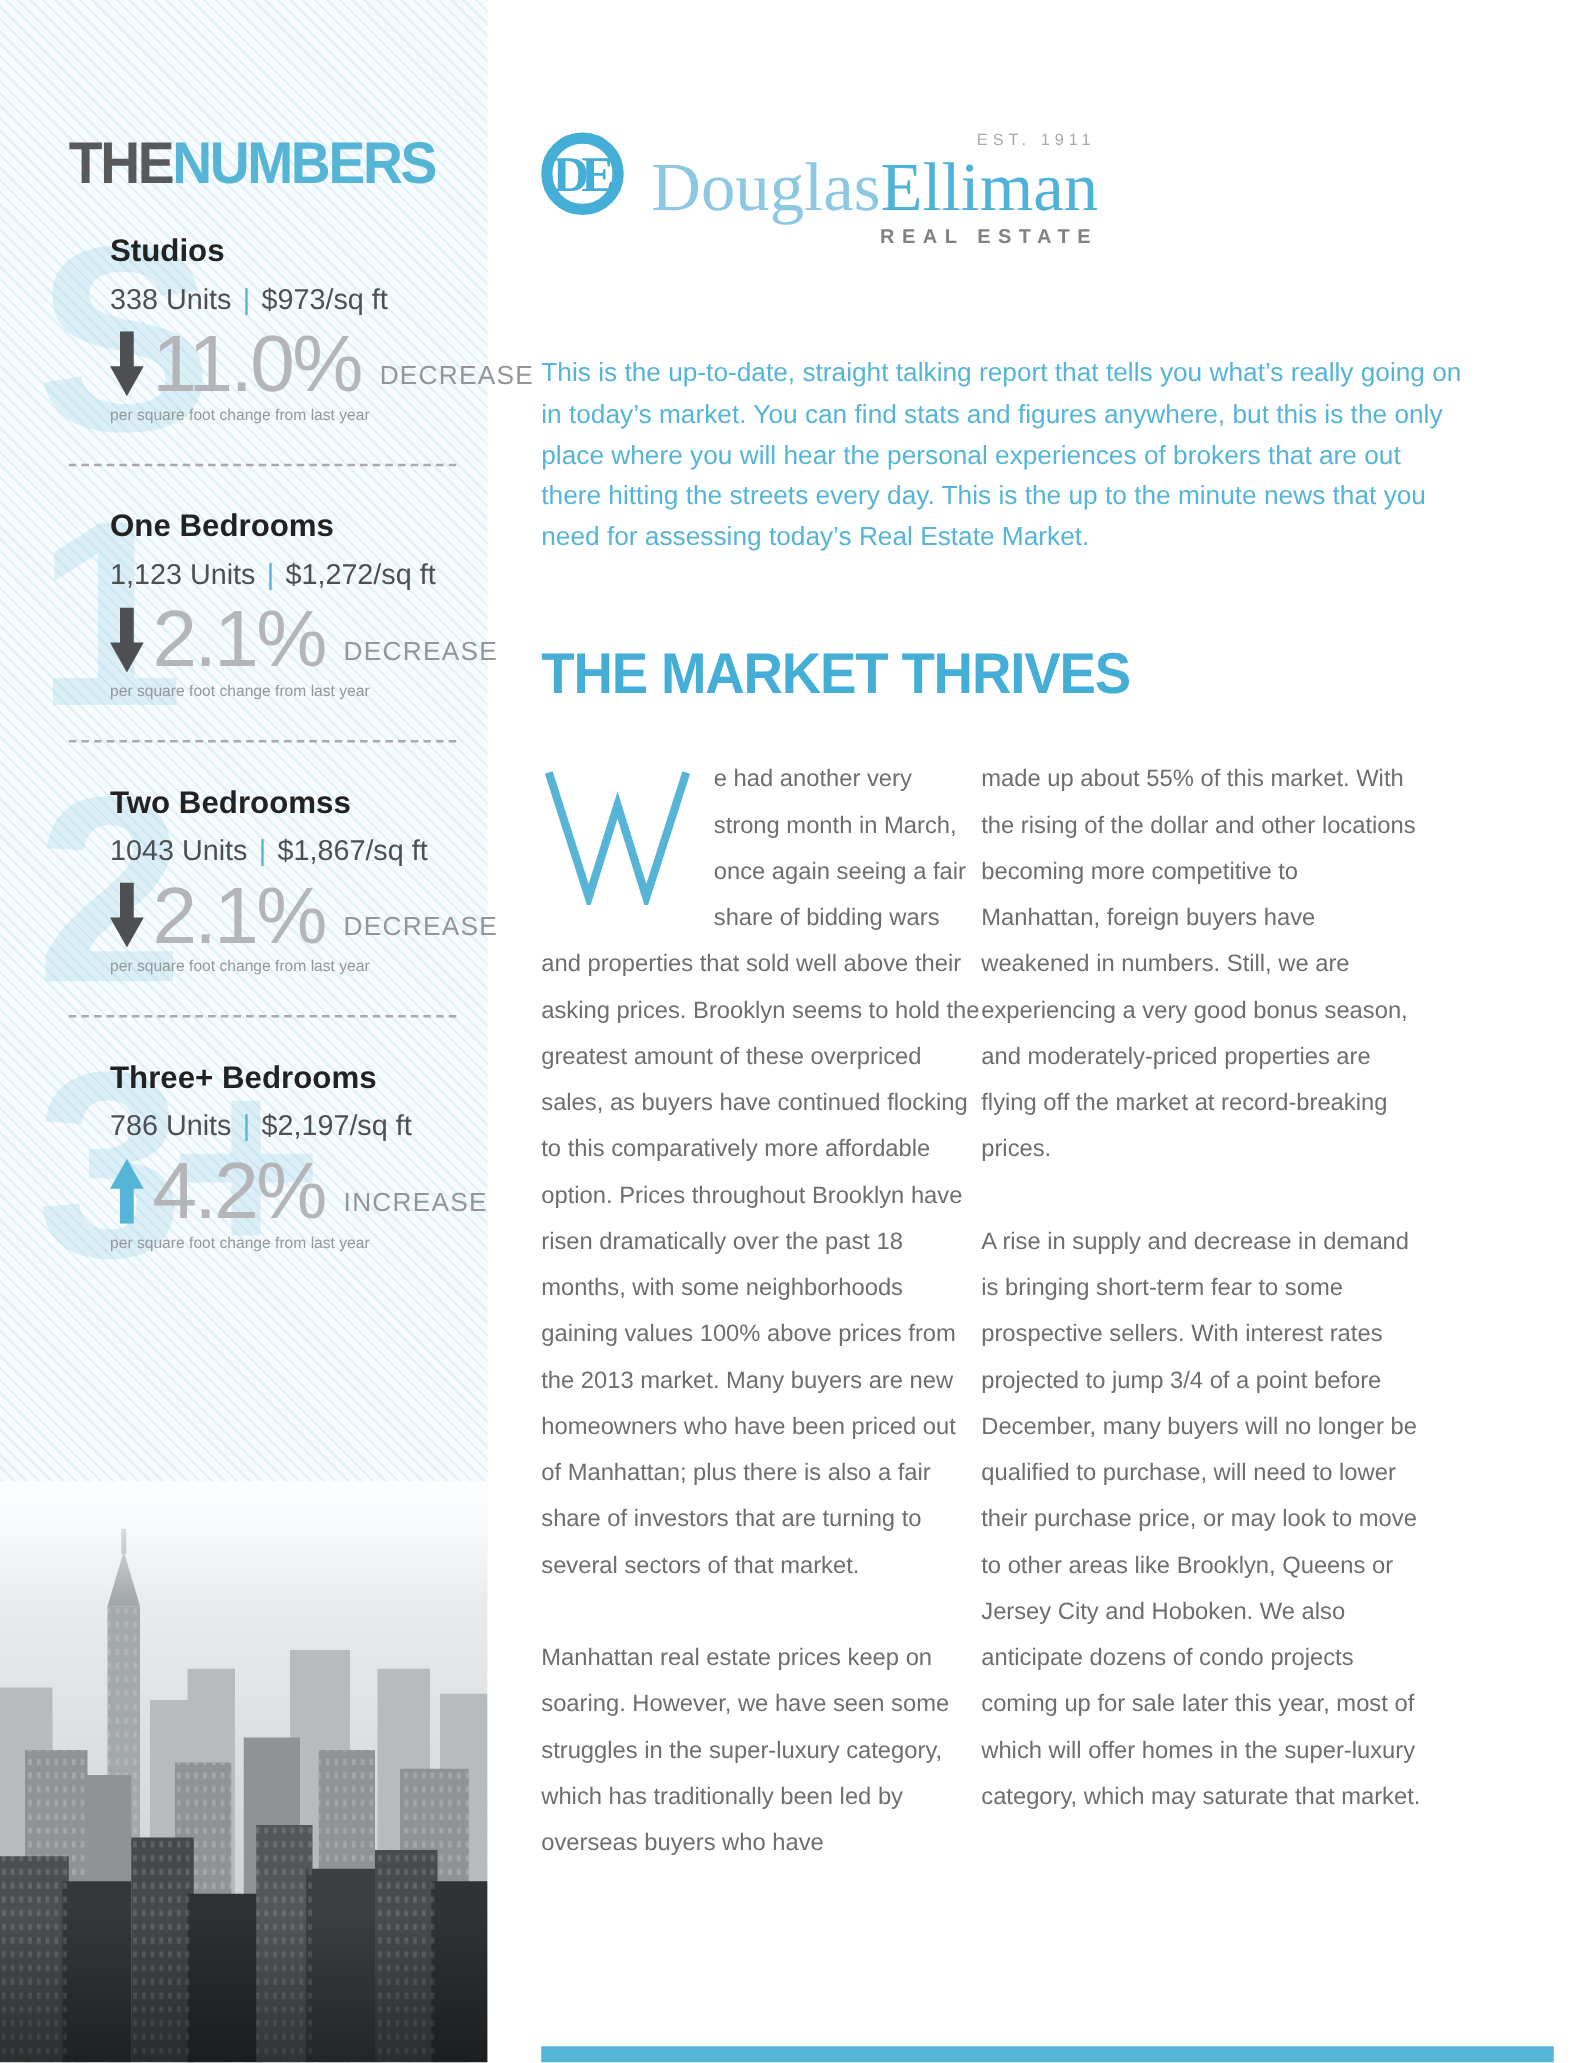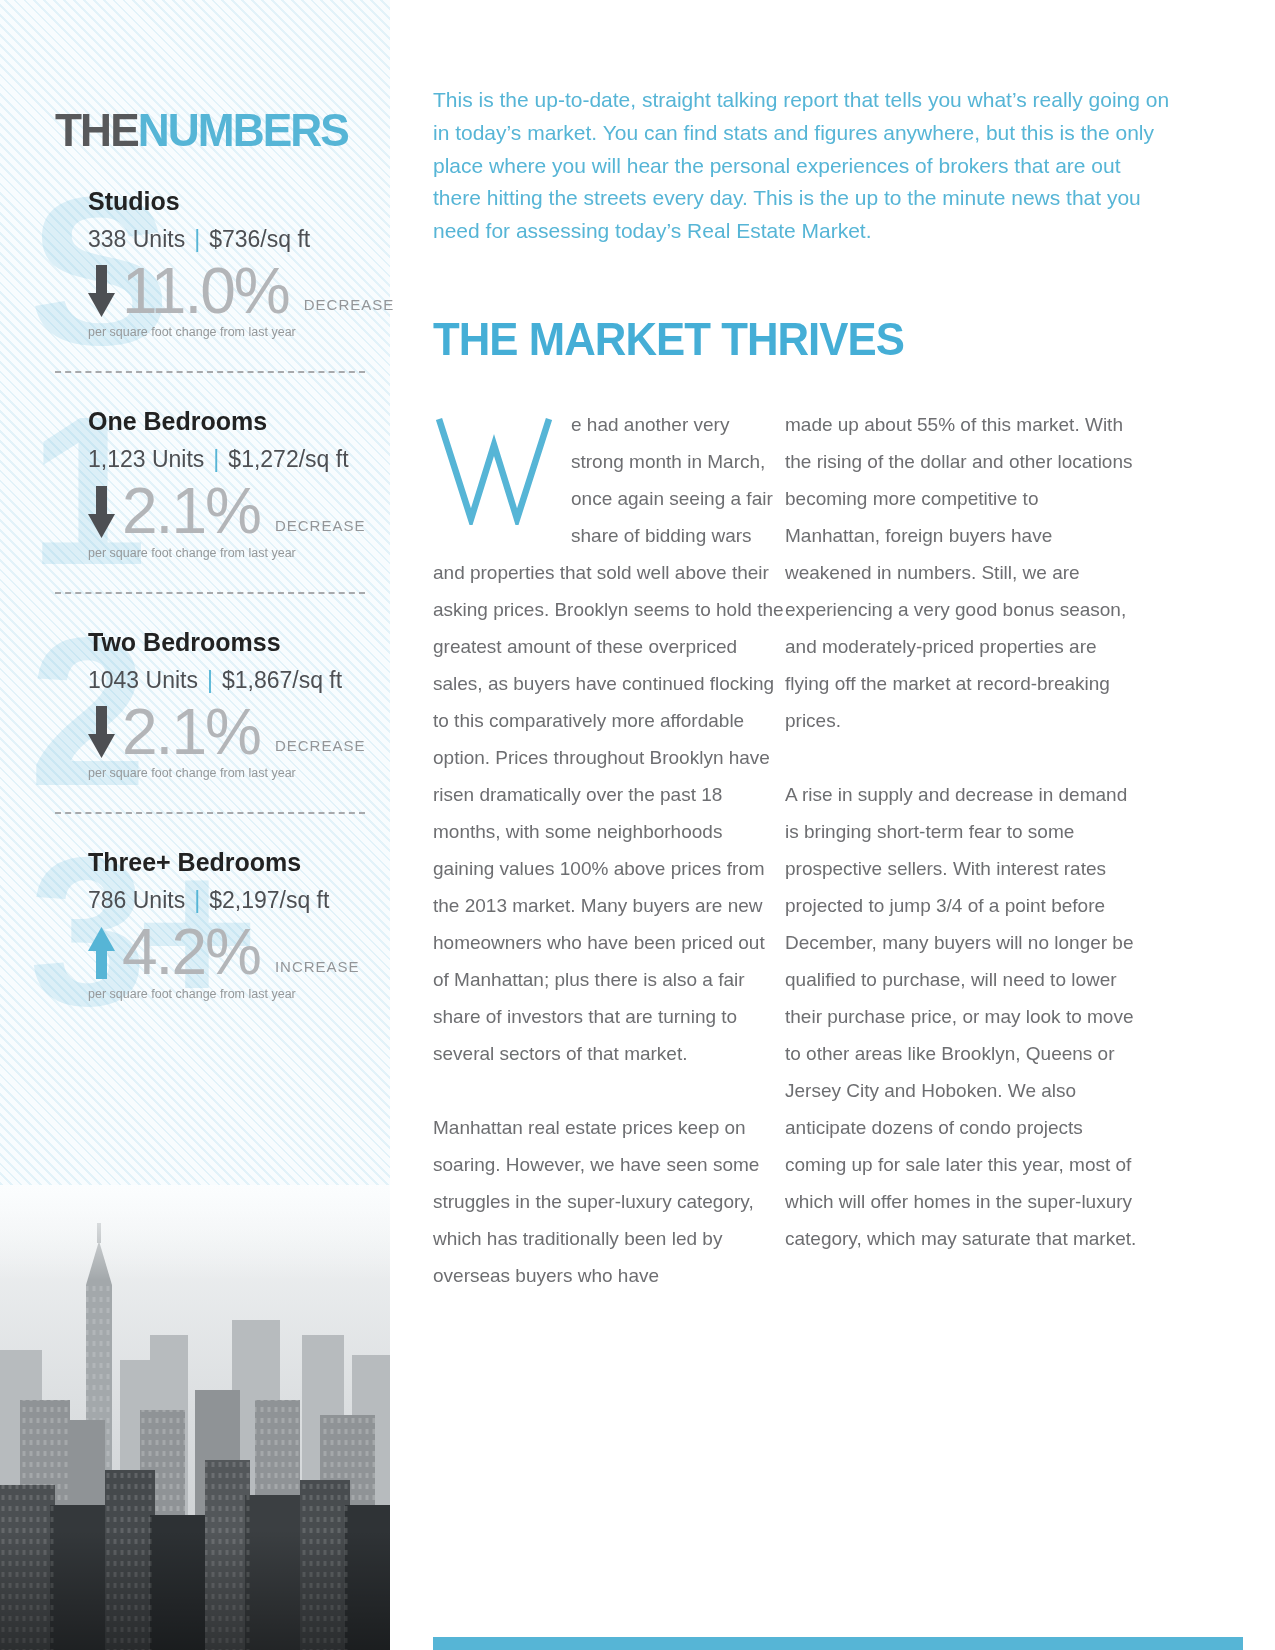--- a/index.html
+++ b/index.html
@@ -53,21 +53,21 @@
   .pct-row { position:relative; z-index:1; display:flex; align-items:flex-end; margin-top:12px;text-align:center; }
   .arrow { display:inline-block; width:27px; height:52px; }
   .arrow svg { width:27px; height:52px; display:block; }
   .arrow.down svg .shape { fill:#4d4f53; }
   .arrow.up svg .shape { fill:#56b5d6; }
   .pct-num {
     font-size:64px; line-height:.82; color:#b3b5b8;
     letter-spacing:-2px; margin-left:7px; font-weight:400;
   }
   .change-label {
-    font-size:15px; color:#939598; letter-spacing:1px;
+    font-size:21px; color:#939598; letter-spacing:1px;
     margin-left:15px; margin-bottom:4px;
   }
   .footnote {
     position:relative; z-index:1;
     margin-top:8px; font-size:12.5px; color:#95989a;
   }
   .divider {
     margin-top:32px; width:310px;
     border-top:2px dashed #a7a9ac; height:0;
   }
@@ -134,21 +134,21 @@
 
 <aside class="sidebar">
   <div class="sb-inner">
     <h1 class="sb-title"><span class="t-the">THE</span><span class="t-numbers">NUMBERS</span></h1>
 
 
     <section class="stat">
       <span class="watermark">S</span>
       <h3 class="stat-heading">Studios</h3>
       <div class="stat-units">
-        <span>338 Units</span><span class="unit-sep">|</span><span>$736/sq ft</span>
+        <span>338 Units</span><span class="unit-sep">|</span><span>$973/sq ft</span>
       </div>
       <div class="pct-row">
         <span class="arrow down">
             <svg viewBox="0 0 27 52">
               <rect class="shape" x="8" y="0" width="11" height="30"></rect>
               <polygon class="shape" points="0,28 27,28 13.5,52"></polygon>
             </svg>
           </span>
         <span class="pct-num">11.0%</span>
         <span class="change-label">DECREASE</span>
@@ -287,20 +287,28 @@
         <rect x="300" y="295" width="50" height="170"></rect>
       </g>
       <rect x="0" y="345" width="390" height="120" fill="url(#vig)"></rect>
       <rect x="0" y="0" width="390" height="95" fill="url(#fadeTop)"></rect>
     </svg>
   </div>
 </aside>
 
 <main class="main">
 
+  <div class="logo-row">
+    <div class="monogram">DE</div>
+    <div class="logo-text-wrap">
+      <span class="est">EST. 1911</span>
+      <div class="logo-name"><span class="logo-douglas">Douglas</span><span class="logo-elliman">Elliman</span></div>
+      <span class="realestate">REAL ESTATE</span>
+    </div>
+  </div>
 
   <p class="blue-intro">This is the up-to-date, straight talking report that tells you what’s really going on in today’s market. You can find stats and figures anywhere, but this is the only place where you will hear the personal experiences of brokers that are out there hitting the streets every day. This is the up to the minute news that you need for assessing today’s Real Estate Market.</p>
 
   <h2 class="headline">THE MARKET THRIVES</h2>
 
   <div class="columns">
     <div class="col">
       <p>
         <span class="dropcap">
             <svg viewBox="0 0 122 112">

